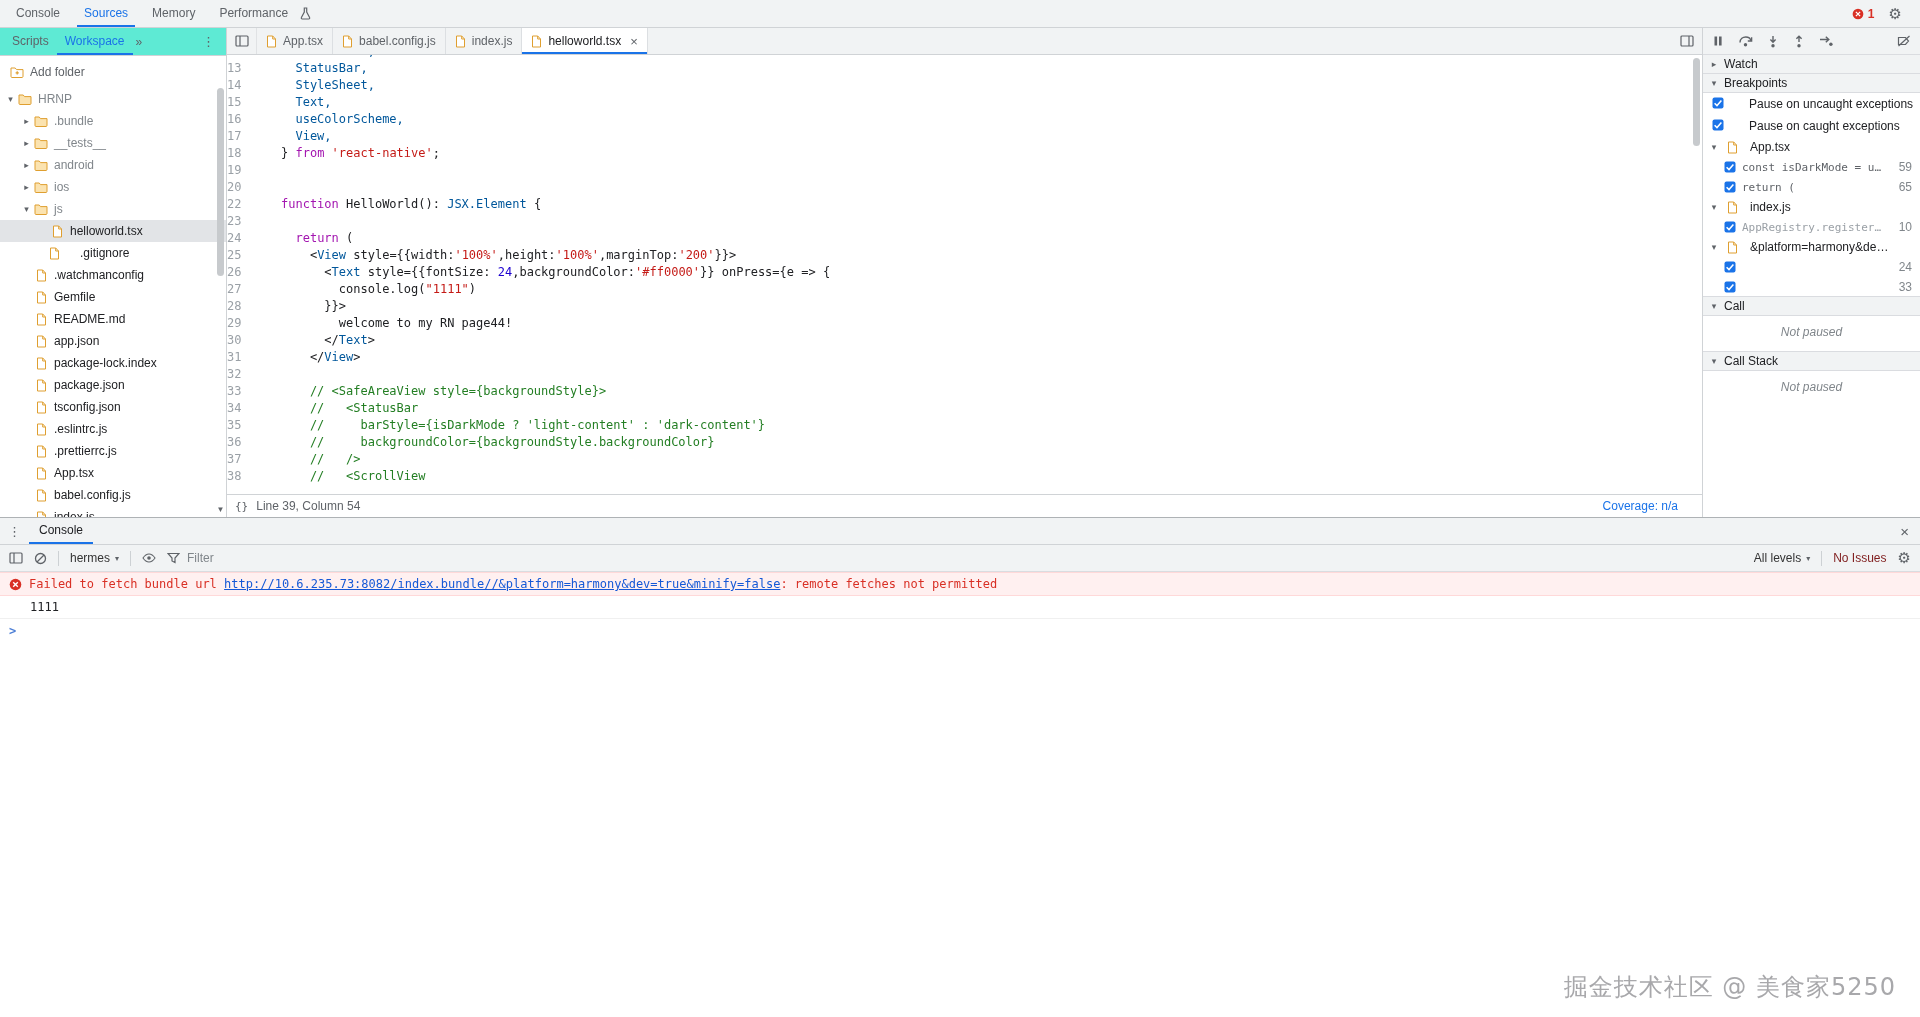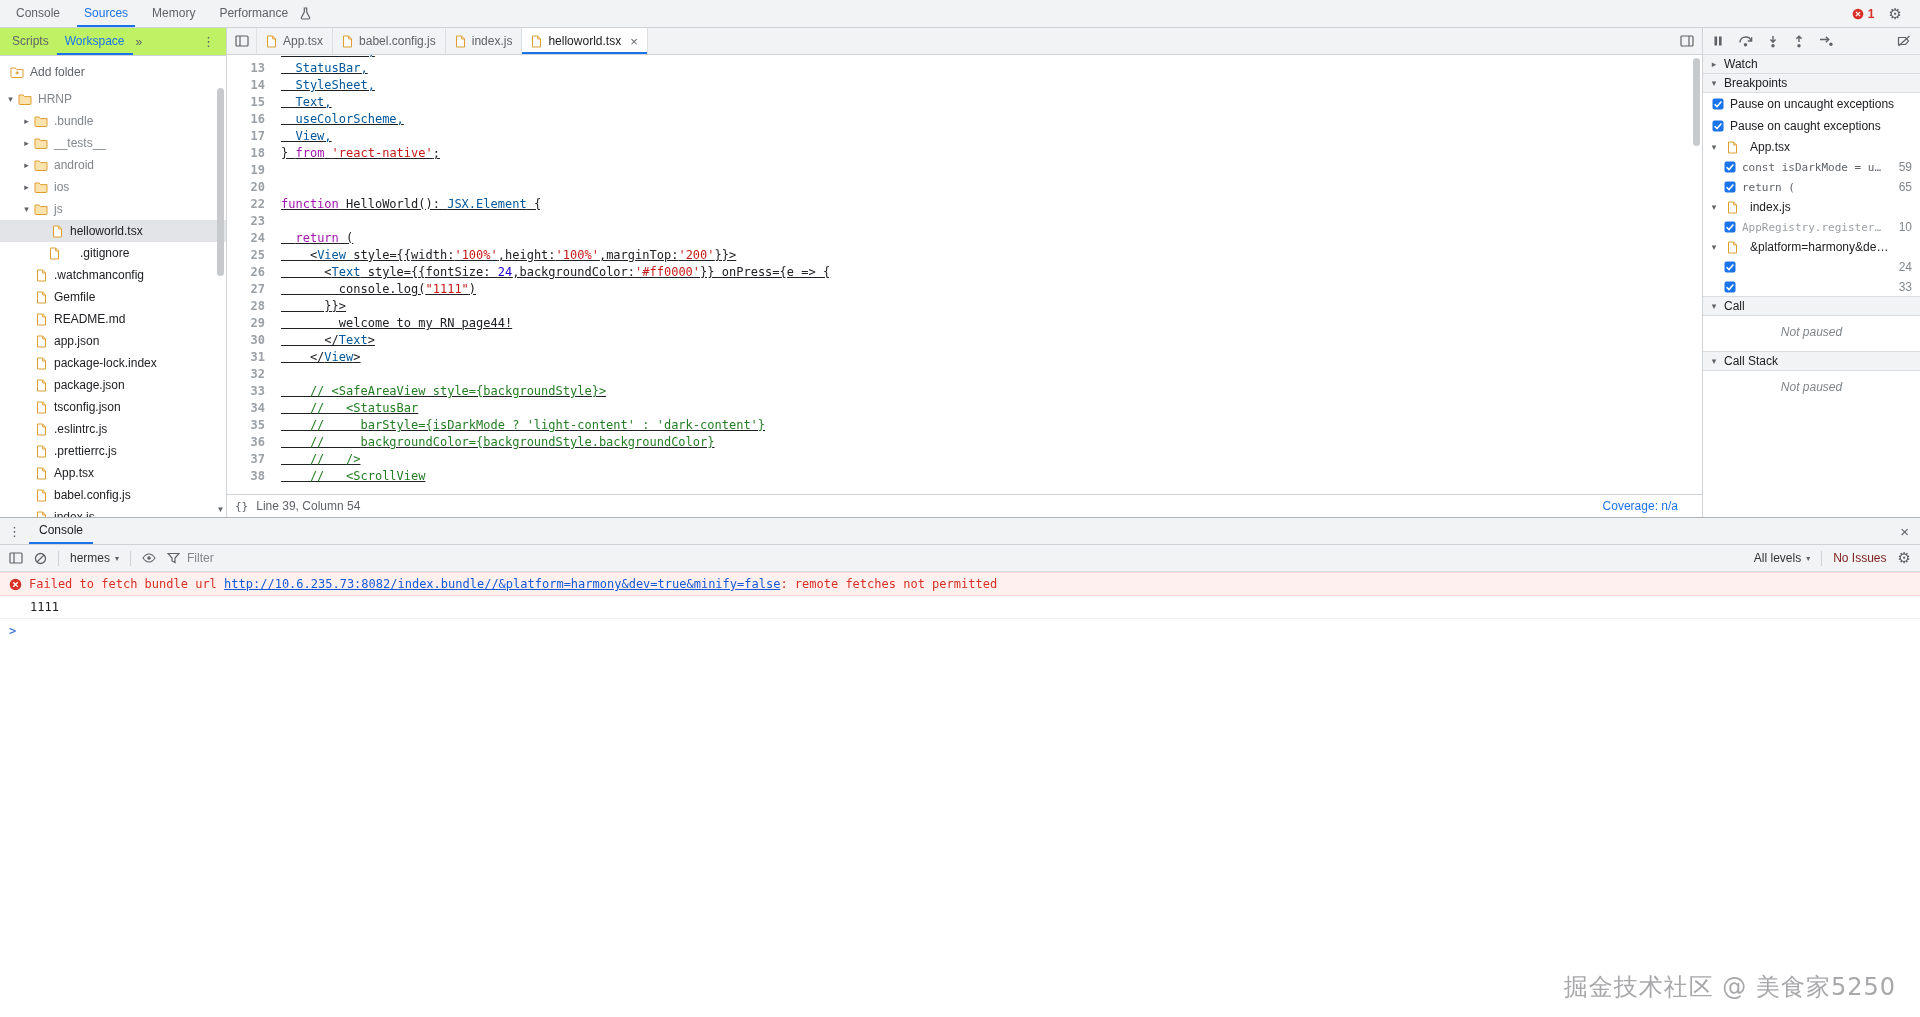--- a/index.html
+++ b/index.html
@@ -18,21 +18,21 @@
   .icon-btn { display:inline-flex; align-items:center; justify-content:center; color:#5f6368; }
   .top-right { margin-left:auto; display:flex; align-items:center; gap:14px; padding-right:14px; }
   .err-badge { display:flex; align-items:center; gap:4px; color:#d93025; font-weight:bold; }
   .gear { font-size:15px; }
 
   
   .main { flex:1; display:flex; min-height:0; }
 
   
   .left-pane { flex:0 0 227px; display:flex; flex-direction:column; border-right:1px solid #d0d3d6; position:relative; background:#fff; overflow:hidden; }
-  .nav-tabs { flex:0 0 27px; display:flex; align-items:center; background:#bef264; border-bottom:1px solid #d0d3d6; padding:0 4px; }
+  .nav-tabs { flex:0 0 27px; display:flex; align-items:center; background:#5eead4; border-bottom:1px solid #d0d3d6; padding:0 4px; }
   .n-tab { height:27px; display:flex; align-items:center; padding:0 8px; color:#5f6368; border-bottom:2px solid transparent; }
   .n-tab.active { color:#1a73e8; border-bottom-color:#1a73e8; }
   .more-tabs { color:#5f6368; padding:0 3px; }
   .nav-kebab { margin-left:auto; padding:0 7px; color:#5f6368; font-size:13px; }
   .add-folder { display:flex; align-items:center; gap:6px; padding:9px 8px 7px 10px; color:#5f6368; }
   .tree { flex:1; overflow:hidden; padding-top:2px; }
   .tree-row { height:22px; display:flex; align-items:center; white-space:nowrap; }
   .tree-row.selected { background:#e2e4e7; }
   .tree-arrow { width:13px; flex:0 0 13px; color:#5f6368; font-size:9px; text-align:center; }
   .tree-icon { width:16px; flex:0 0 16px; display:inline-flex; align-items:center; justify-content:center; margin-right:5px; }
@@ -47,37 +47,37 @@
   .editor-tabs { flex:0 0 27px; display:flex; align-items:stretch; background:#f1f3f4; border-bottom:1px solid #d0d3d6; }
   .nav-toggle { width:30px; display:flex; align-items:center; justify-content:center; border-right:1px solid #e0e2e4; }
   .etabs { display:flex; align-items:stretch; }
   .etab { display:flex; align-items:center; gap:6px; padding:0 9px; color:#5f6368; border-right:1px solid #dcdfe2; }
   .etab.active { background:#fff; color:#202124; box-shadow: inset 0 -2px 0 #1a73e8; }
   .etab .close { color:#5f6368; font-size:13px; margin-left:3px; }
   .etab-right { margin-left:auto; display:flex; align-items:center; padding-right:8px; }
   .code-wrap { flex:1; overflow:hidden; position:relative; font-family:"DejaVu Sans Mono","Liberation Mono",monospace; line-height:17px; font-size:12px; }
   .code-lines { margin-top:-12px; }
   .code-row { display:flex; height:17px; white-space:pre; }
-  .gutter { flex:0 0 54px; text-align:right; padding-right:16px; color:#9aa0a6;font-weight:bold; }
-  .code-text { flex:1; white-space:pre;text-decoration:underline; }
+  .gutter { flex:0 0 54px; padding-right:16px; color:#9aa0a6; }
+  .code-text { flex:1; white-space:pre; }
   .tok-p { color:#202124; } .tok-k { color:#a315b0; } .tok-d { color:#01579b; }
   .tok-s { color:#c41a16; } .tok-n { color:#1c00cf; } .tok-c { color:#237e23; }
   .editor-scrollbar { position:absolute; top:0; right:0; bottom:0; width:11px; }
   .editor-thumb { position:absolute; top:3px; right:2px; width:7px; height:88px; background:#c7cacd; border-radius:4px; }
   .status-bar { flex:0 0 23px; border-top:1px solid #d0d3d6; display:flex; align-items:center; gap:8px; padding:0 8px; color:#5f6368; background:#fff; }
   .braces { font-family:"DejaVu Sans Mono",monospace; font-size:11px; }
   .coverage { margin-left:auto; color:#1a73e8; padding-right:16px; }
 
   
   .right-pane { flex:0 0 218px; border-left:1px solid #d0d3d6; display:flex; flex-direction:column; background:#fff; overflow:hidden; }
   .debug-toolbar { flex:0 0 27px; background:#f1f3f4; border-bottom:1px solid #d0d3d6; display:flex; align-items:center; gap:14px; padding:0 9px; }
   .debug-toolbar .right { margin-left:auto; }
   .sec-header { display:flex; align-items:center; gap:5px; height:20px; padding:0 6px; background:#f1f3f4; border-bottom:1px solid #dadce0; border-top:1px solid #dadce0; margin-top:-1px; }
   .arr { font-size:9px; color:#5f6368; width:10px; text-align:center; }
-  .bp-toggle { display:flex; align-items:center; gap:6px; padding:4px 6px 4px 9px; }
+  .bp-toggle { display:flex; align-items:flex-start; gap:25px; padding:4px 6px 4px 9px; }
   .cb { flex:0 0 12px; display:inline-flex; }
   .bp-group-header { display:flex; align-items:center; gap:5px; padding:3px 6px; }
   .bp-file { flex:1; white-space:nowrap; overflow:hidden; text-overflow:ellipsis; }
   .bp-entry { display:flex; align-items:center; gap:6px; padding:3px 8px 3px 21px; }
   .bp-snippet { flex:1; font-family:"DejaVu Sans Mono","Liberation Mono",monospace; font-size:11px; color:#5f6368; white-space:nowrap; overflow:hidden; text-overflow:ellipsis; }
   .bp-snippet.dim { color:#9aa0a6; }
   .bp-line { color:#80868b; }
   .not-paused { text-align:center; color:#80868b; font-style:italic; padding:9px 0 13px; }
 
   

